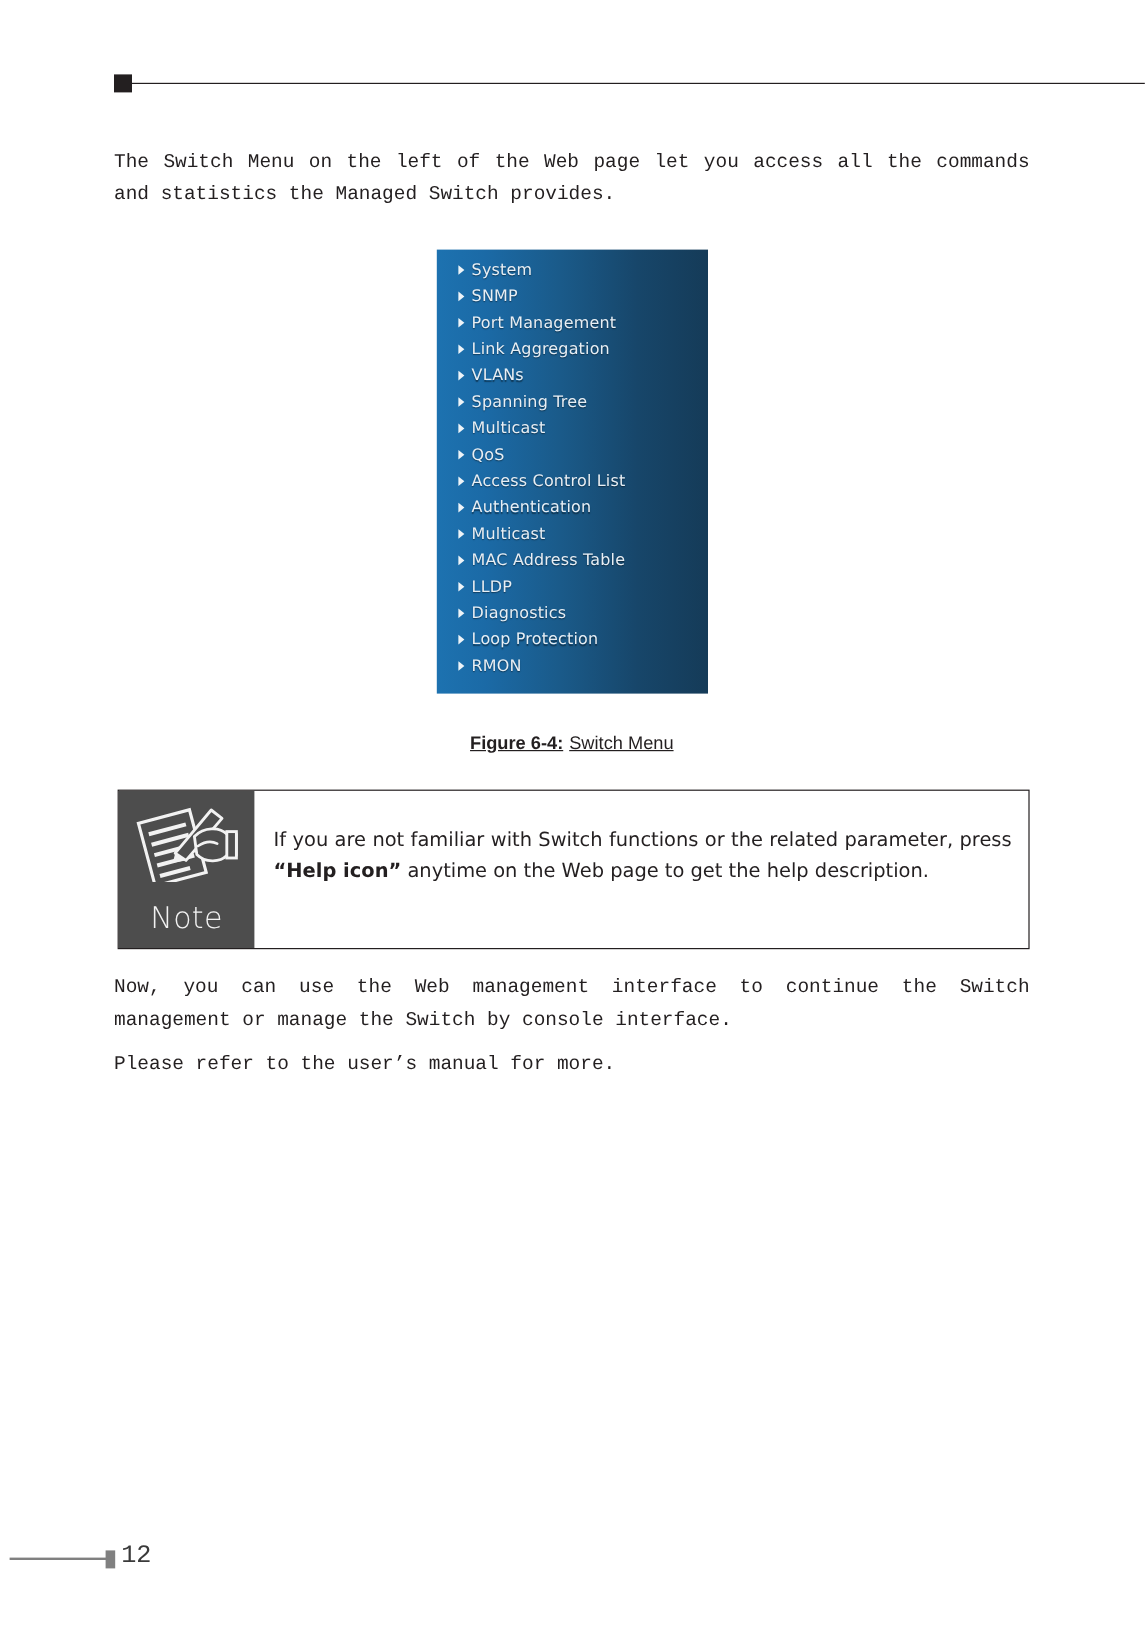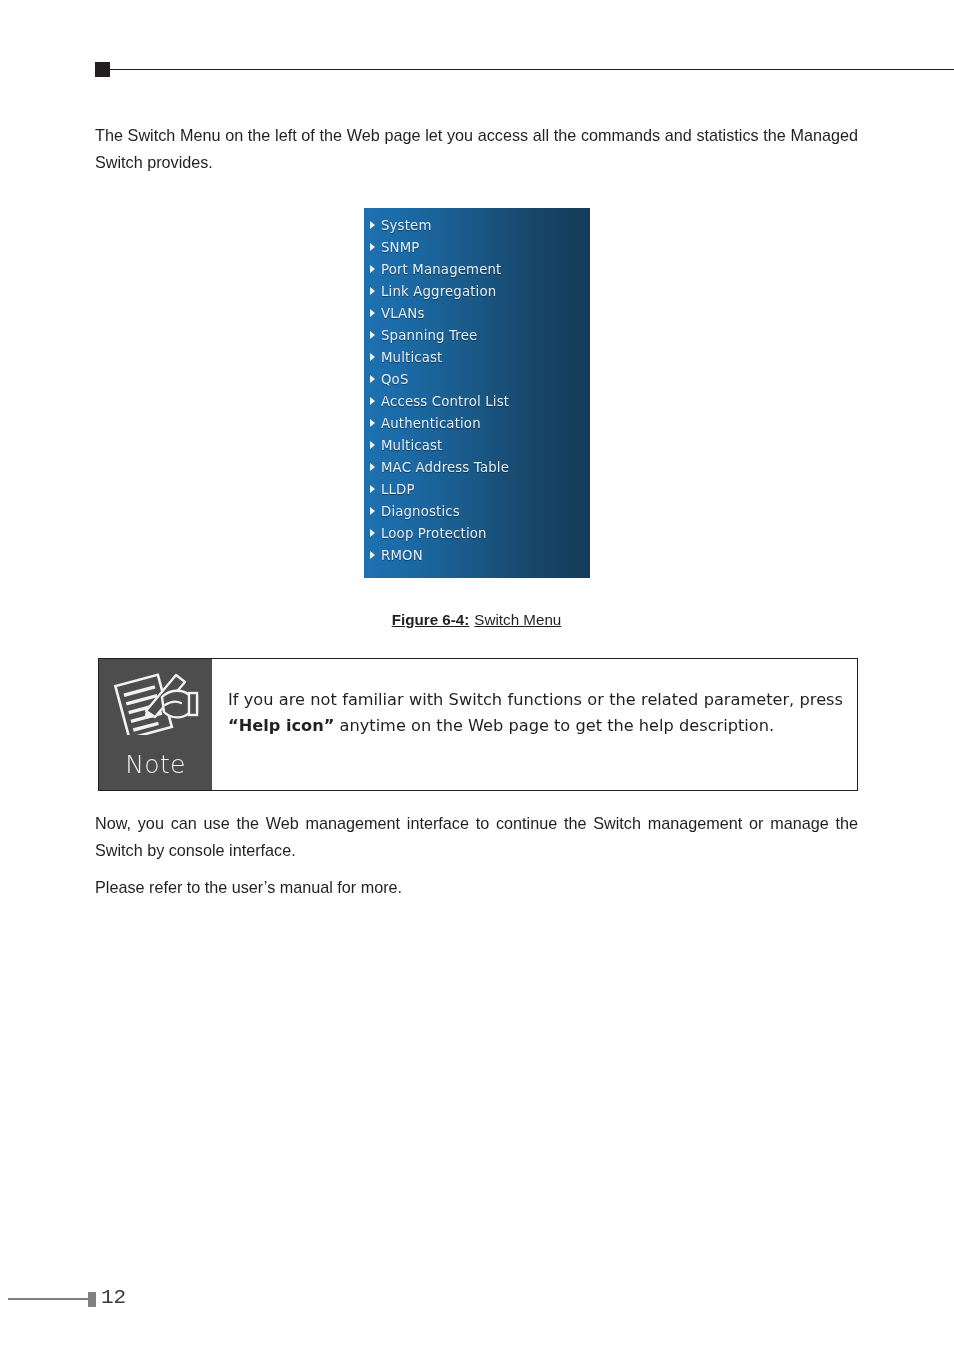--- a/index.html
+++ b/index.html
@@ -38,21 +38,21 @@
     left: 15px;
     top: 11px;
     width: 844px;
     height: 1.4px;
     background: #231f20;
   }
 
   
   .bodytext {
     position: absolute;
-    font-family: Liberation Sans, sans-serif;
+    font-family: Liberation Mono, monospace;
     font-size: 16.2px;
     line-height: 27px;
     color: #231f20;
     text-align: justify;
     text-justify: inter-word;
   }
   #intro-paragraph {
     left: 95px;
     top: 122px;
     width: 763px;
@@ -78,21 +78,21 @@
     height: 370px;
     background: linear-gradient(to right, #1d72b0 0%, #1b6aa6 18%, #1a5a89 46%, #17466a 74%, #153b58 100%);
     box-sizing: border-box;
     padding: 6px 0 0 0;
     overflow: hidden;
   }
   .menu-item {
     display: flex;
     align-items: center;
     height: 22px;
-    padding-left: 6px;
+    padding-left: 18px;
     box-sizing: border-box;
   }
   .menu-arrow {
     width: 0;
     height: 0;
     border-top: 4.2px solid transparent;
     border-bottom: 4.2px solid transparent;
     border-left: 5.6px solid #eef4f8;
     margin-right: 6px;
     flex: 0 0 auto;

